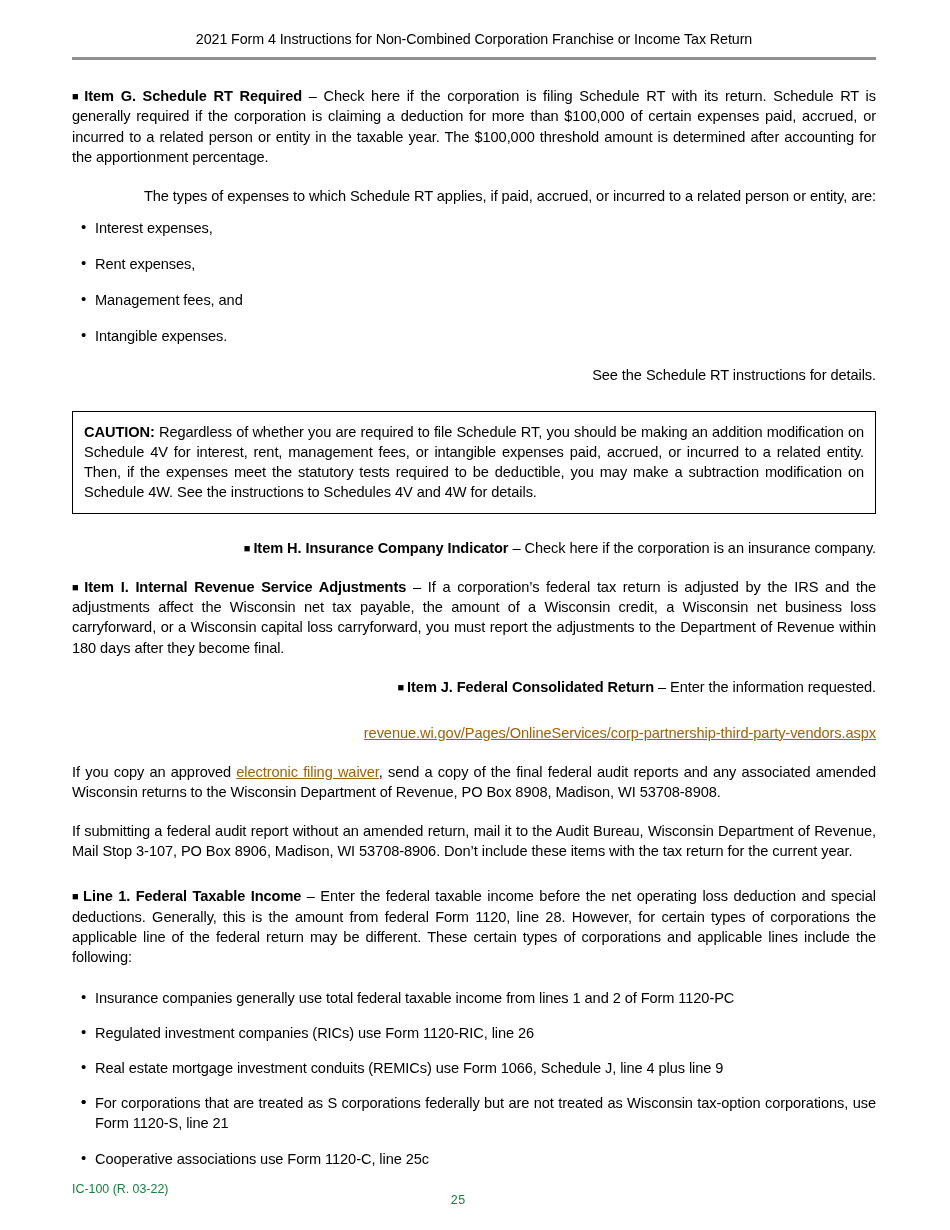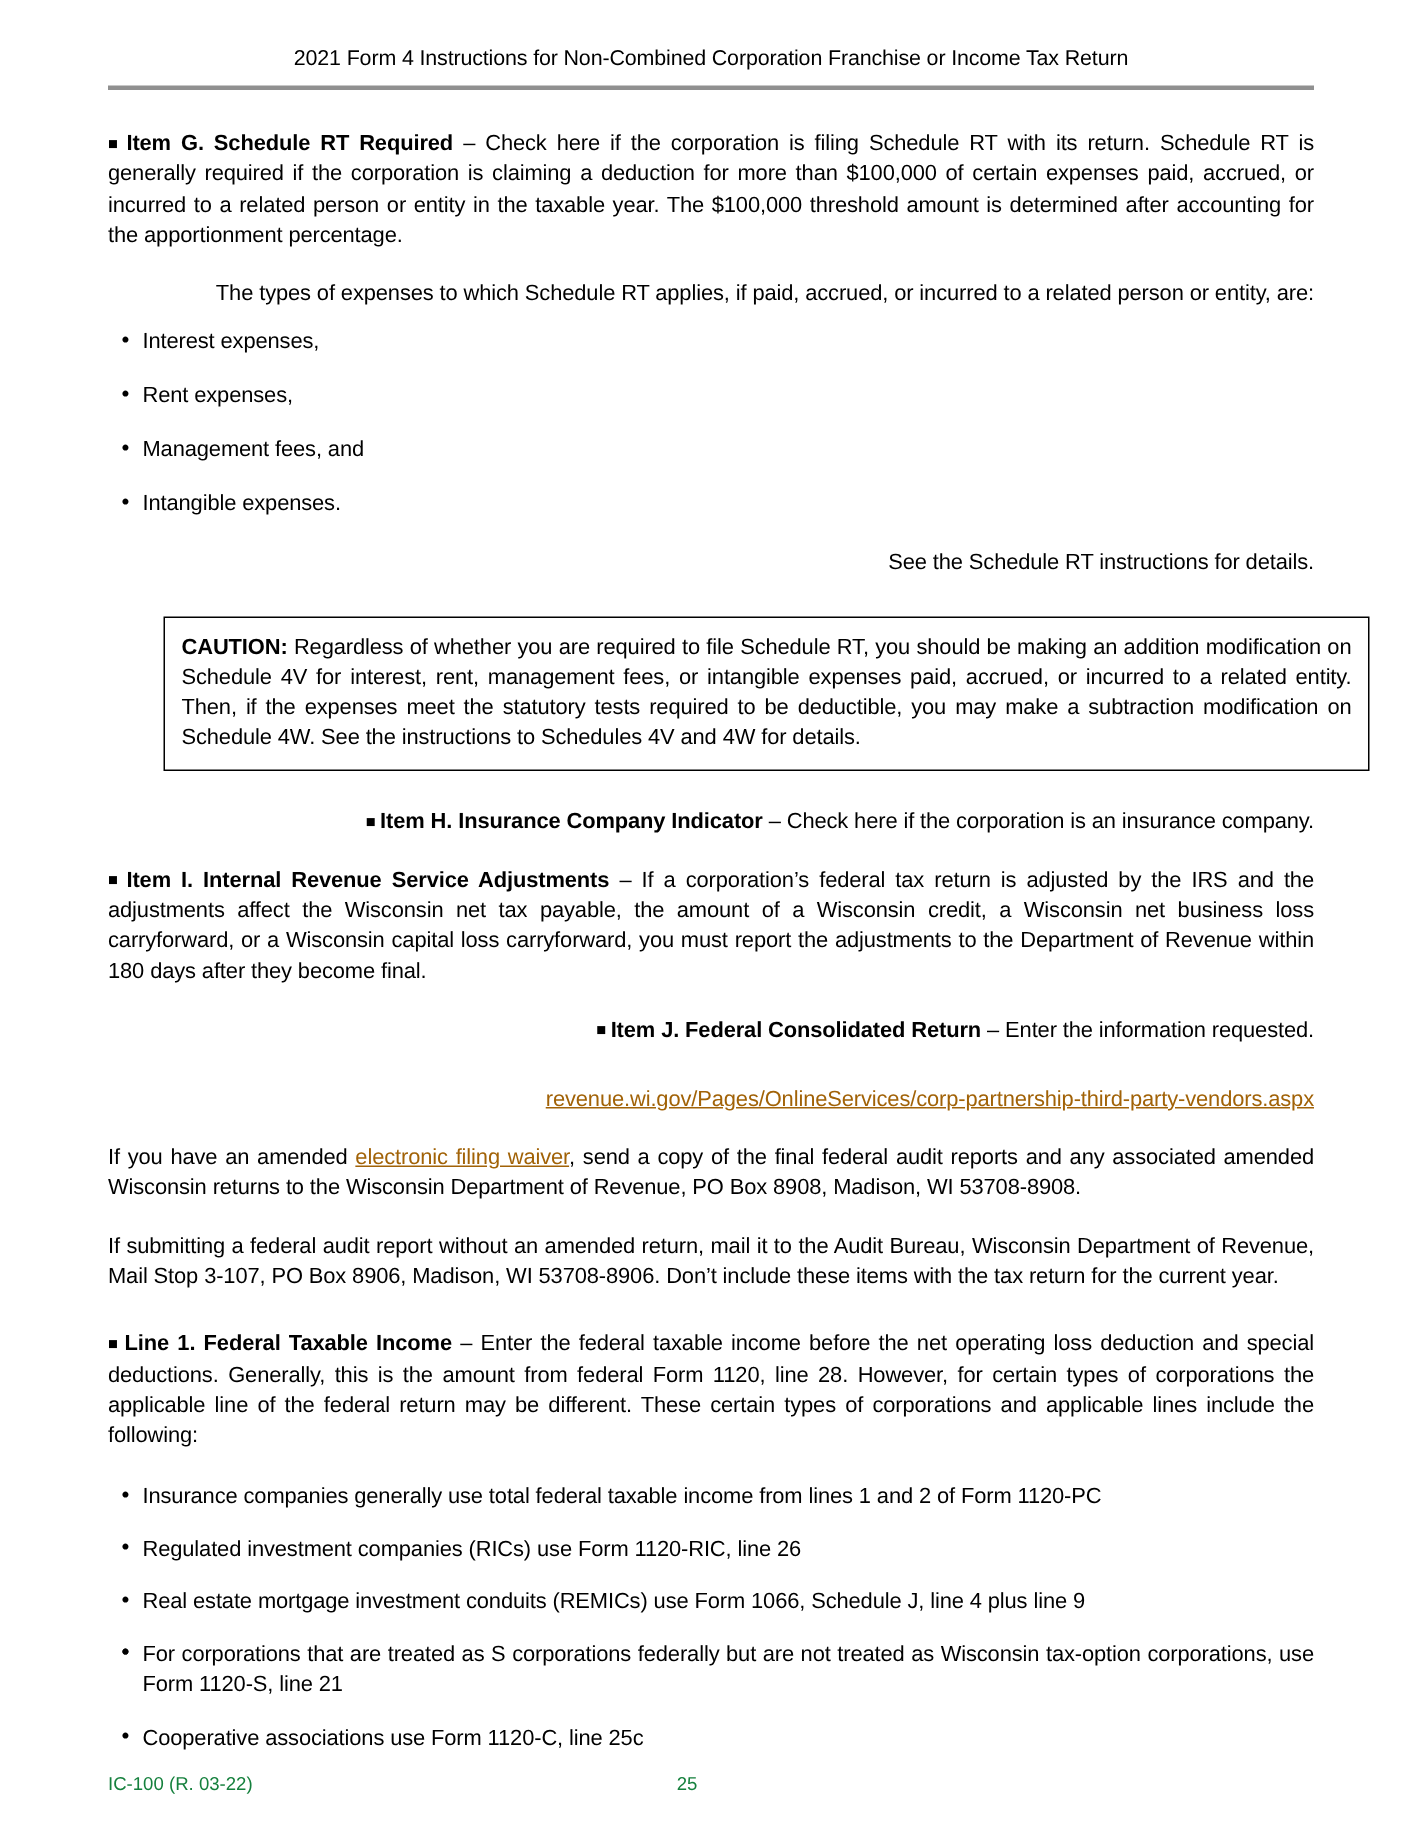--- a/index.html
+++ b/index.html
@@ -99,21 +99,20 @@
   }
   .blist.tight li { margin-bottom: 15px; }
   .blist li.wrap2 { text-align: justify; }
 
   
   .caution-box {
     border: 1.5px solid #000000;
     box-sizing: border-box;
     width: 100%;
     padding: 10px 11px 11px 11px;
-    margin-left: 37px;
   }
   .caution-box .para {
     text-align: justify;
   }
 
   
   a.link, .link {
     color: #a16207;
     text-decoration: underline;
     cursor: pointer;
@@ -132,25 +131,26 @@
     position: relative;
     height: 16px;
   }
   .footer-left {
     position: absolute;
     left: 0; top: 0;
   }
   .footer-page {
     position: absolute;
     left: 0;
-    top: 0;
+    top: 12px;
     width: 804px;
     text-align: center;
     padding-right: 32px;
     box-sizing: border-box;
+    font-family: Liberation Mono, monospace;
   }
 </style>
 </head>
 <body>
 
 <div class="page">
 
   <div class="content">
 
     <div class="page-header">2021 Form 4 Instructions for Non-Combined Corporation Franchise or Income Tax Return</div>
@@ -206,21 +206,21 @@
       <span class="sq">■</span><b>Item J. Federal Consolidated Return</b><span class="dash"> – </span><span>Enter the information requested.</span>
     </p>
 
     <div class="gap-md"></div>
 
     <div class="gap-xs"></div>
     <p class="para left"><span class="link">revenue.wi.gov/Pages/OnlineServices/corp-partnership-third-party-vendors.aspx</span></p>
 
     <div class="gap-md"></div>
 
-    <p class="para"><span>If you have an amended </span><span class="link">electronic filing waiver</span><span>, send a copy of the final federal audit reports and any associated amended Wisconsin returns to the Wisconsin Department of Revenue, PO Box 8908, Madison, WI 53708-8908.</span></p>
+    <p class="para"><span>If you copy an approved </span><span class="link">electronic filing waiver</span><span>, send a copy of the final federal audit reports and any associated amended Wisconsin returns to the Wisconsin Department of Revenue, PO Box 8908, Madison, WI 53708-8908.</span></p>
 
     <div class="gap-md"></div>
 
     <p class="para">If submitting a federal audit report without an amended return, mail it to the Audit Bureau, Wisconsin Department of Revenue, Mail Stop 3-107, PO Box 8906, Madison, WI 53708-8906. Don’t include these items with the tax return for the current year.</p>
 
     <div style="height:25px"></div>
 
     <p class="para">
       <span class="sq">■</span><b>Line 1. Federal Taxable Income</b><span class="dash"> – </span><span>Enter the federal taxable income before the net operating loss deduction and special deductions. Generally, this is the amount from federal Form 1120, line 28. However, for certain types of corporations the applicable line of the federal return may be different. These certain types of corporations and applicable lines include the following:</span>
     </p>

